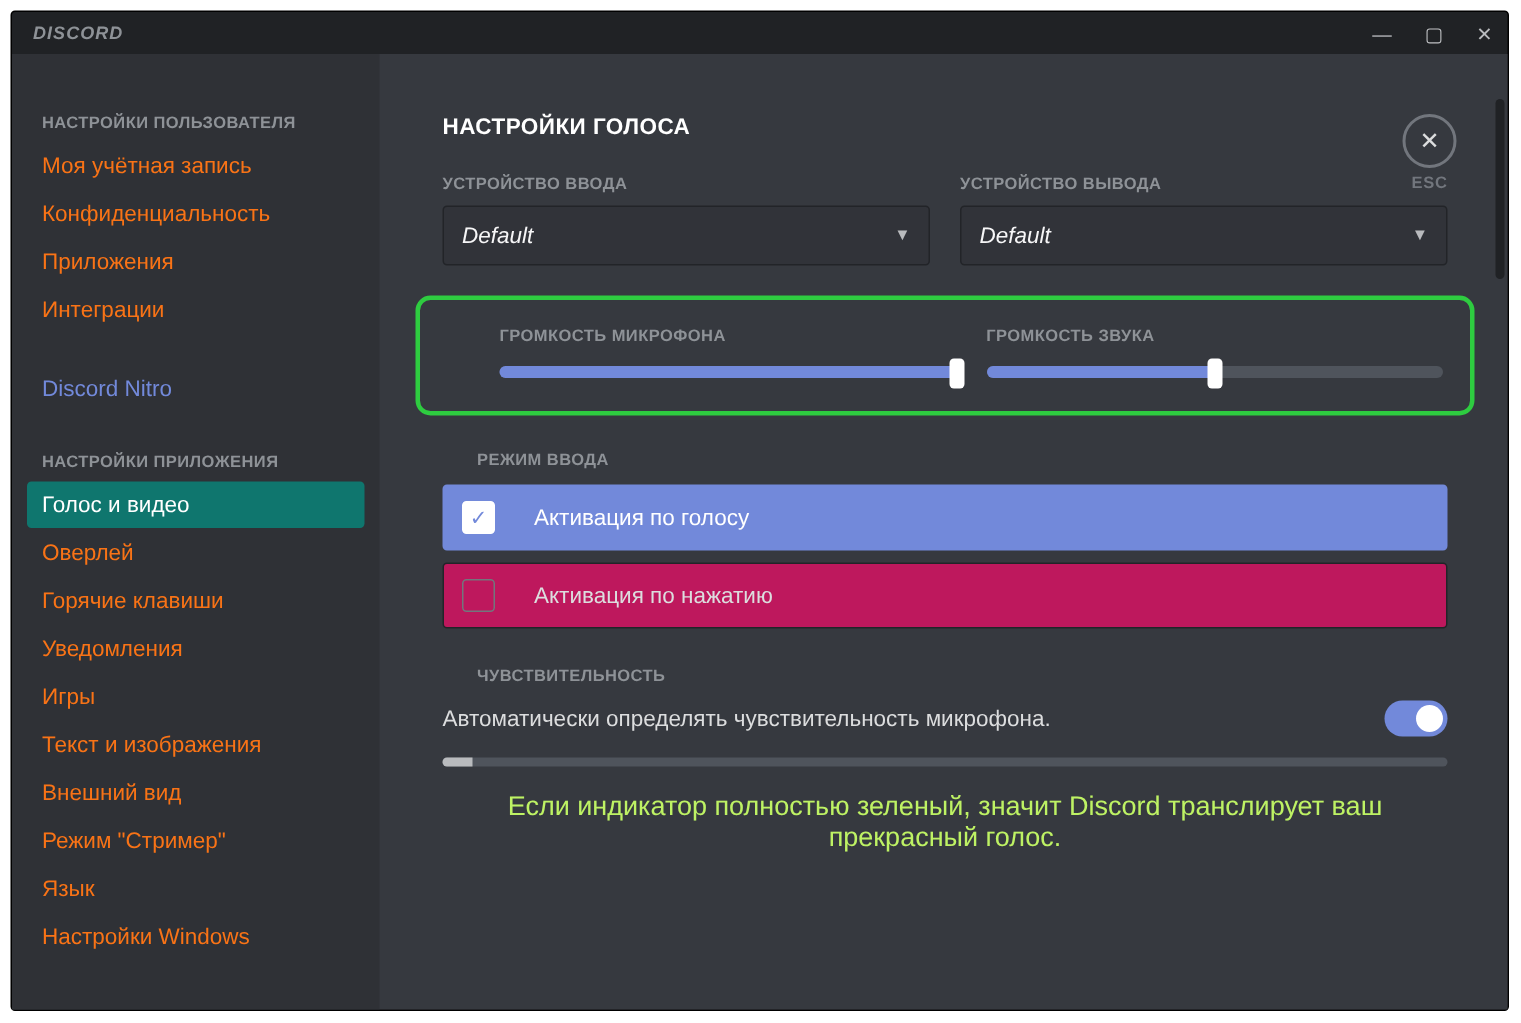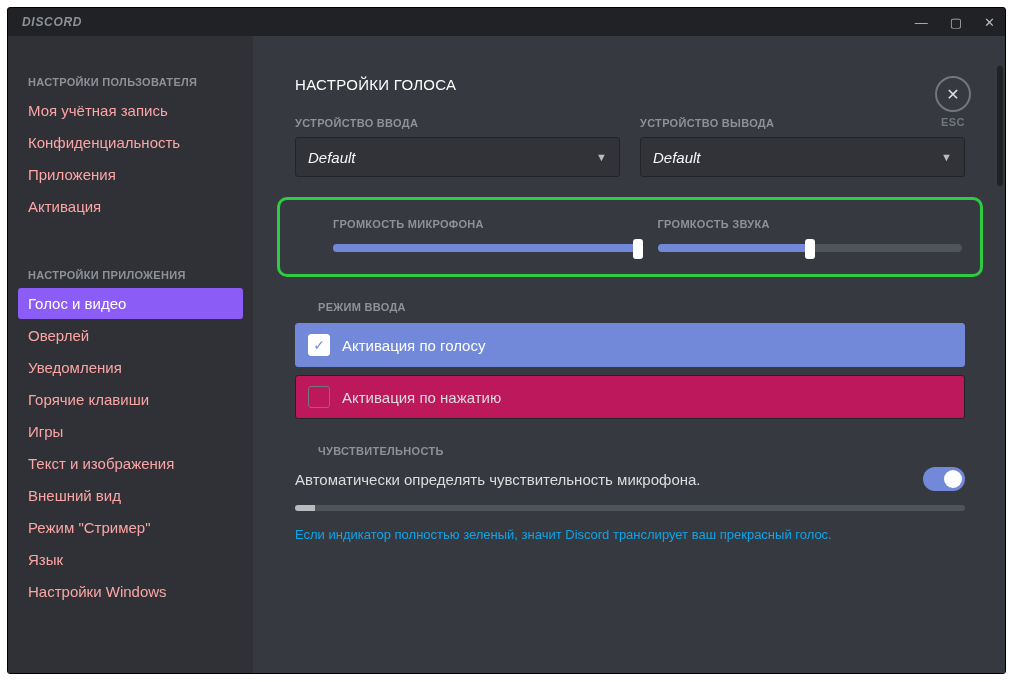--- a/index.html
+++ b/index.html
@@ -6,55 +6,55 @@
   body { background:#fff; width:1014px; height:682px; overflow:hidden; }
   .frame { position:absolute; left:7px; top:7px; width:999px; height:667px; border:1px solid #000; border-radius:3px; background:#202225; display:flex; flex-direction:column; }
   .titlebar { height:28px; display:flex; align-items:center; justify-content:space-between; padding:0 10px 0 14px; color:#8e9297; }
   .title { font-size:12px; font-weight:800; letter-spacing:0.7px; font-style:italic; }
   .win-controls { display:flex; gap:22px; align-items:center; }
   .win-controls span { font-size:13px; color:#b9bbbe; cursor:default; }
   .body { flex:1; display:flex; background:#36393f; position:relative; overflow:hidden; }
   .sidebar { width:245px; background:#2f3136; overflow-y:auto; padding:34px 10px 20px 10px; }
   .sidebar::-webkit-scrollbar{display:none;}
   .section-header { font-size:11px; font-weight:700; letter-spacing:0.3px; color:#8e9297; padding:6px 10px 6px 10px; text-transform:uppercase; }
-  .nav-item { display:block; padding:7px 10px; margin:1px 0; border-radius:3px; font-size:15px; color:#fca5a5; cursor:pointer; }
-  .nav-item.selected { background:#8b5cf6; color:#fff; }
+  .nav-item { display:block; padding:7px 10px; margin:1px 0; border-radius:3px; font-size:15px; color:#f97316; cursor:pointer; }
+  .nav-item.selected { background:#0f766e; color:#fff; }
   .nav-item.nitro { color:#7289da; }
   .section-gap { height:20px; }
   .content { flex:1; padding:40px 40px 0 42px; color:#fff; position:relative; overflow-y:auto; }
   .content::-webkit-scrollbar{width:8px;}
   .content::-webkit-scrollbar-track{background:transparent;}
   .content::-webkit-scrollbar-thumb{background:#202225;border-radius:4px;}
-  .page-title { font-size:15px; font-weight:400; letter-spacing:0.3px; color:#fff; text-transform:uppercase; margin-bottom:24px; }
+  .page-title { font-size:15px; font-weight:700; letter-spacing:0.3px; color:#fff; text-transform:uppercase; margin-bottom:24px; }
   .row { display:flex; gap:20px; margin-bottom:20px; }
   .col { flex:1; }
   .field-label { font-size:11px; font-weight:700; letter-spacing:0.3px; color:#8e9297; text-transform:uppercase; margin-bottom:8px; }
   .select { background:#313339; border:1px solid #222428; border-radius:3px; height:40px; display:flex; align-items:center; justify-content:space-between; padding:0 12px; color:#f6f6f7; font-size:15px; cursor:pointer;font-style:italic; }
   .chevron { color:#b9bbbe; font-size:11px; }
   .highlight-box { border:3px solid #2ecc40; border-radius:10px; padding:18px 18px 22px 18px; margin:0 -18px 24px -18px; }
   .slider-track { position:relative; height:8px; background:#4f545c; border-radius:4px; margin-top:14px; }
   .slider-fill { position:absolute; left:0; top:0; height:100%; background:#7289da; border-radius:4px; }
   .slider-thumb { position:absolute; top:-5px; width:10px; height:20px; background:#fff; border-radius:3px; transform:translateX(-50%); cursor:grab; }
   .section-label { font-size:11px; font-weight:700; letter-spacing:0.3px; color:#8e9297; text-transform:uppercase; margin-bottom:10px;padding-left:23px; }
   .radio-group { display:flex; flex-direction:column; gap:8px; margin-bottom:26px;}
   .radio-option { display:flex; align-items:center; gap:12px; padding:10px 12px; border-radius:3px; background:#be185d; border:1px solid #222428; cursor:pointer; }
   .radio-option.selected { background:#7289da; border-color:#7289da; color:#fff; }
   .radio-option .checkbox { width:22px; height:22px; border:1px solid #72767d; border-radius:3px; display:flex; align-items:center; justify-content:center; font-size:14px; }
   .radio-option.selected .checkbox { background:#fff; border-color:#fff; color:#7289da; }
   .radio-option:not(.selected) .checkbox { color:transparent; }
-  .radio-label { font-size:15px; }
+  .radio-label { font-size:15px;margin-left:14px; }
   .radio-option.selected .radio-label{ color:#fff; }
   .radio-option:not(.selected) .radio-label{ color:#dcddde; }
   .toggle-row { display:flex; align-items:center; justify-content:space-between; margin-bottom:14px; }
   .toggle-desc { font-size:15px; color:#dcddde; }
   .toggle { width:42px; height:24px; background:#7289da; border-radius:12px; position:relative; cursor:pointer; }
   .toggle-knob { position:absolute; right:3px; top:3px; width:18px; height:18px; background:#fff; border-radius:50%; }
   .sensitivity-bar { height:6px; background:#4f545c; border-radius:3px; margin-bottom:16px; }
   .sensitivity-bar .active { height:100%; width:3%; background:#b9bbbe; border-radius:3px 0 0 3px; }
-  .hint { font-size:13px; color:#0ea5e9; margin-bottom:30px; }
+  .hint { font-size:18px; color:#bef264; margin-bottom:30px;text-align:center; }
   .close-circle { position:absolute; top:40px; right:34px; display:flex; flex-direction:column; align-items:center; gap:4px; cursor:pointer; }
   .close-ring { width:36px; height:36px; border:2px solid #72767d; border-radius:50%; display:flex; align-items:center; justify-content:center; color:#dcddde; font-size:16px; }
   .close-label { font-size:11px; font-weight:700; color:#72767d; letter-spacing:0.5px; }
   .vscroll-indicator { position:absolute; right:2px; top:30px; width:6px; height:120px; background:#202225; border-radius:3px; }
 </style>
 </head>
 <body>
 
 <div class="frame">
   <div class="titlebar">
@@ -66,30 +66,31 @@
     </div>
   </div>
 
   <div class="body">
     <div class="sidebar">
       <div class="section-header">НАСТРОЙКИ ПОЛЬЗОВАТЕЛЯ</div>
       <div id="user-items">
           <div class="nav-item">Моя учётная запись</div>
           <div class="nav-item">Конфиденциальность</div>
           <div class="nav-item">Приложения</div>
-          <div class="nav-item">Активация</div>
+          <div class="nav-item">Интеграции</div>
         </div>
       <div class="section-gap"></div>
+      <div class="nav-item nitro">Discord Nitro</div>
       <div class="section-gap"></div>
       <div class="section-header">НАСТРОЙКИ ПРИЛОЖЕНИЯ</div>
       <div id="app-items">
           <div class="nav-item selected">Голос и видео</div>
           <div class="nav-item">Оверлей</div>
+          <div class="nav-item">Горячие клавиши</div>
           <div class="nav-item">Уведомления</div>
-          <div class="nav-item">Горячие клавиши</div>
           <div class="nav-item">Игры</div>
           <div class="nav-item">Текст и изображения</div>
           <div class="nav-item">Внешний вид</div>
           <div class="nav-item">Режим "Стример"</div>
           <div class="nav-item">Язык</div>
           <div class="nav-item">Настройки Windows</div>
         </div>
     </div>
 
     <div class="content">

